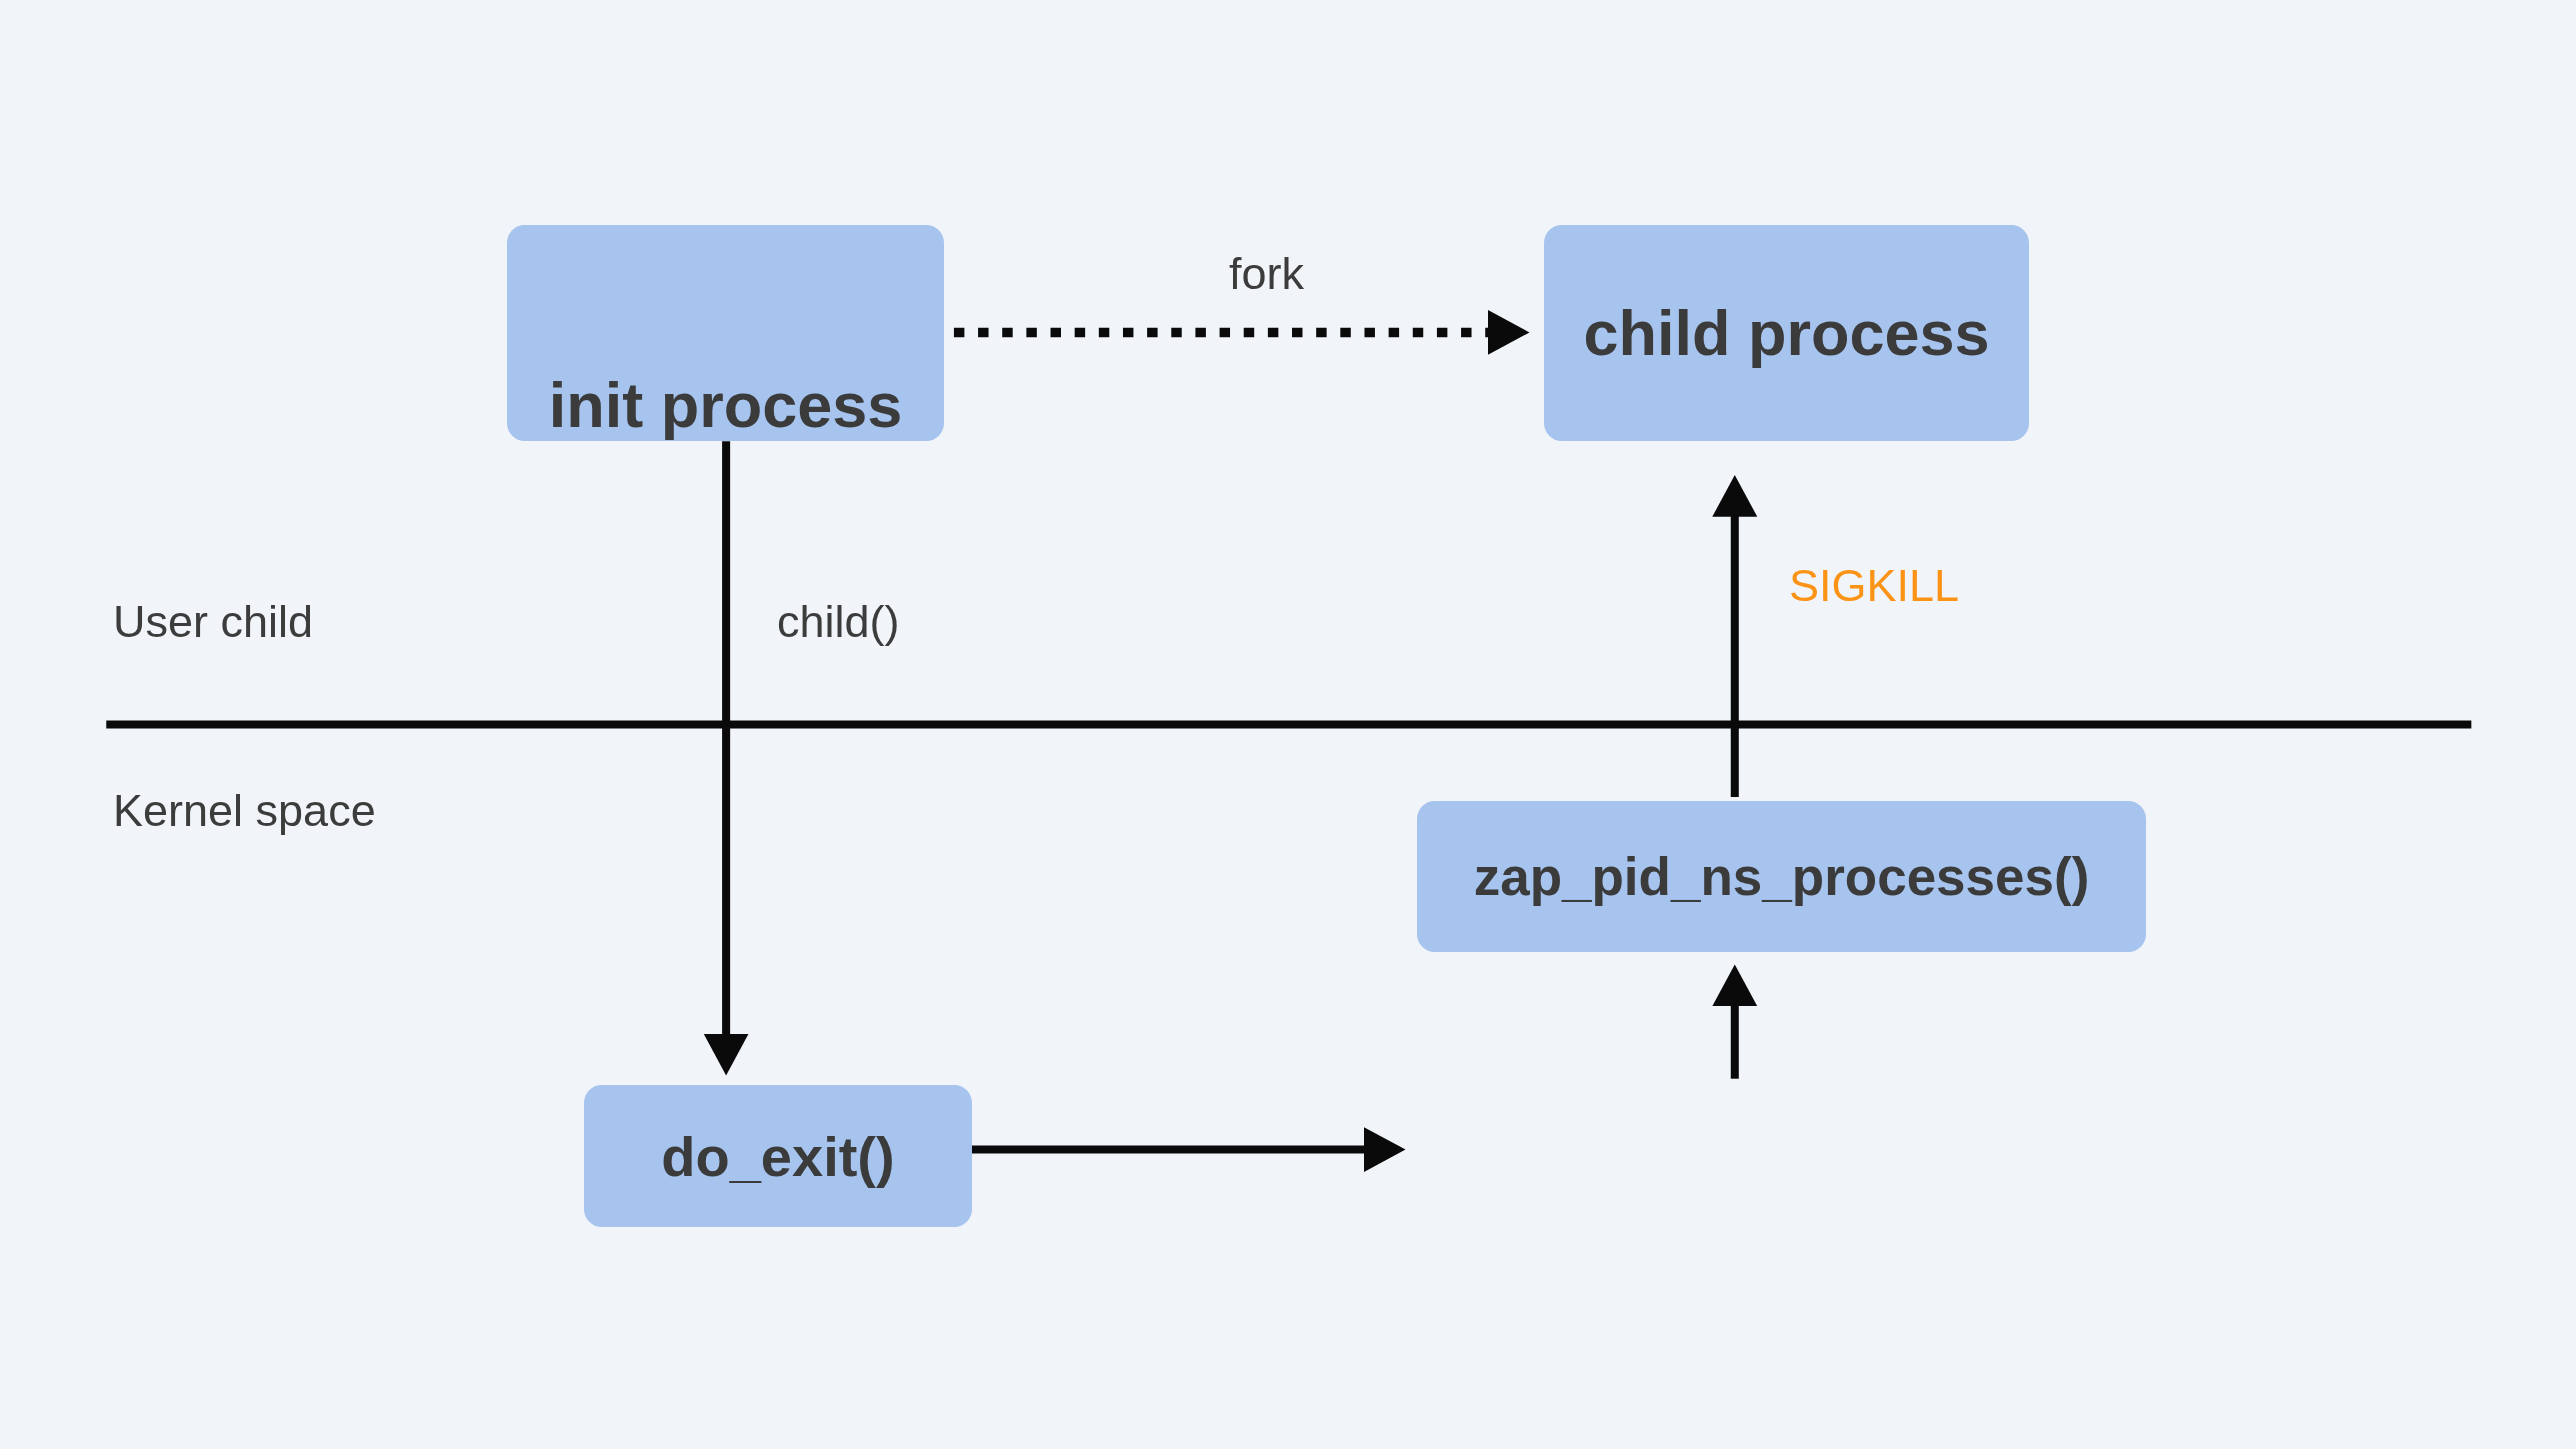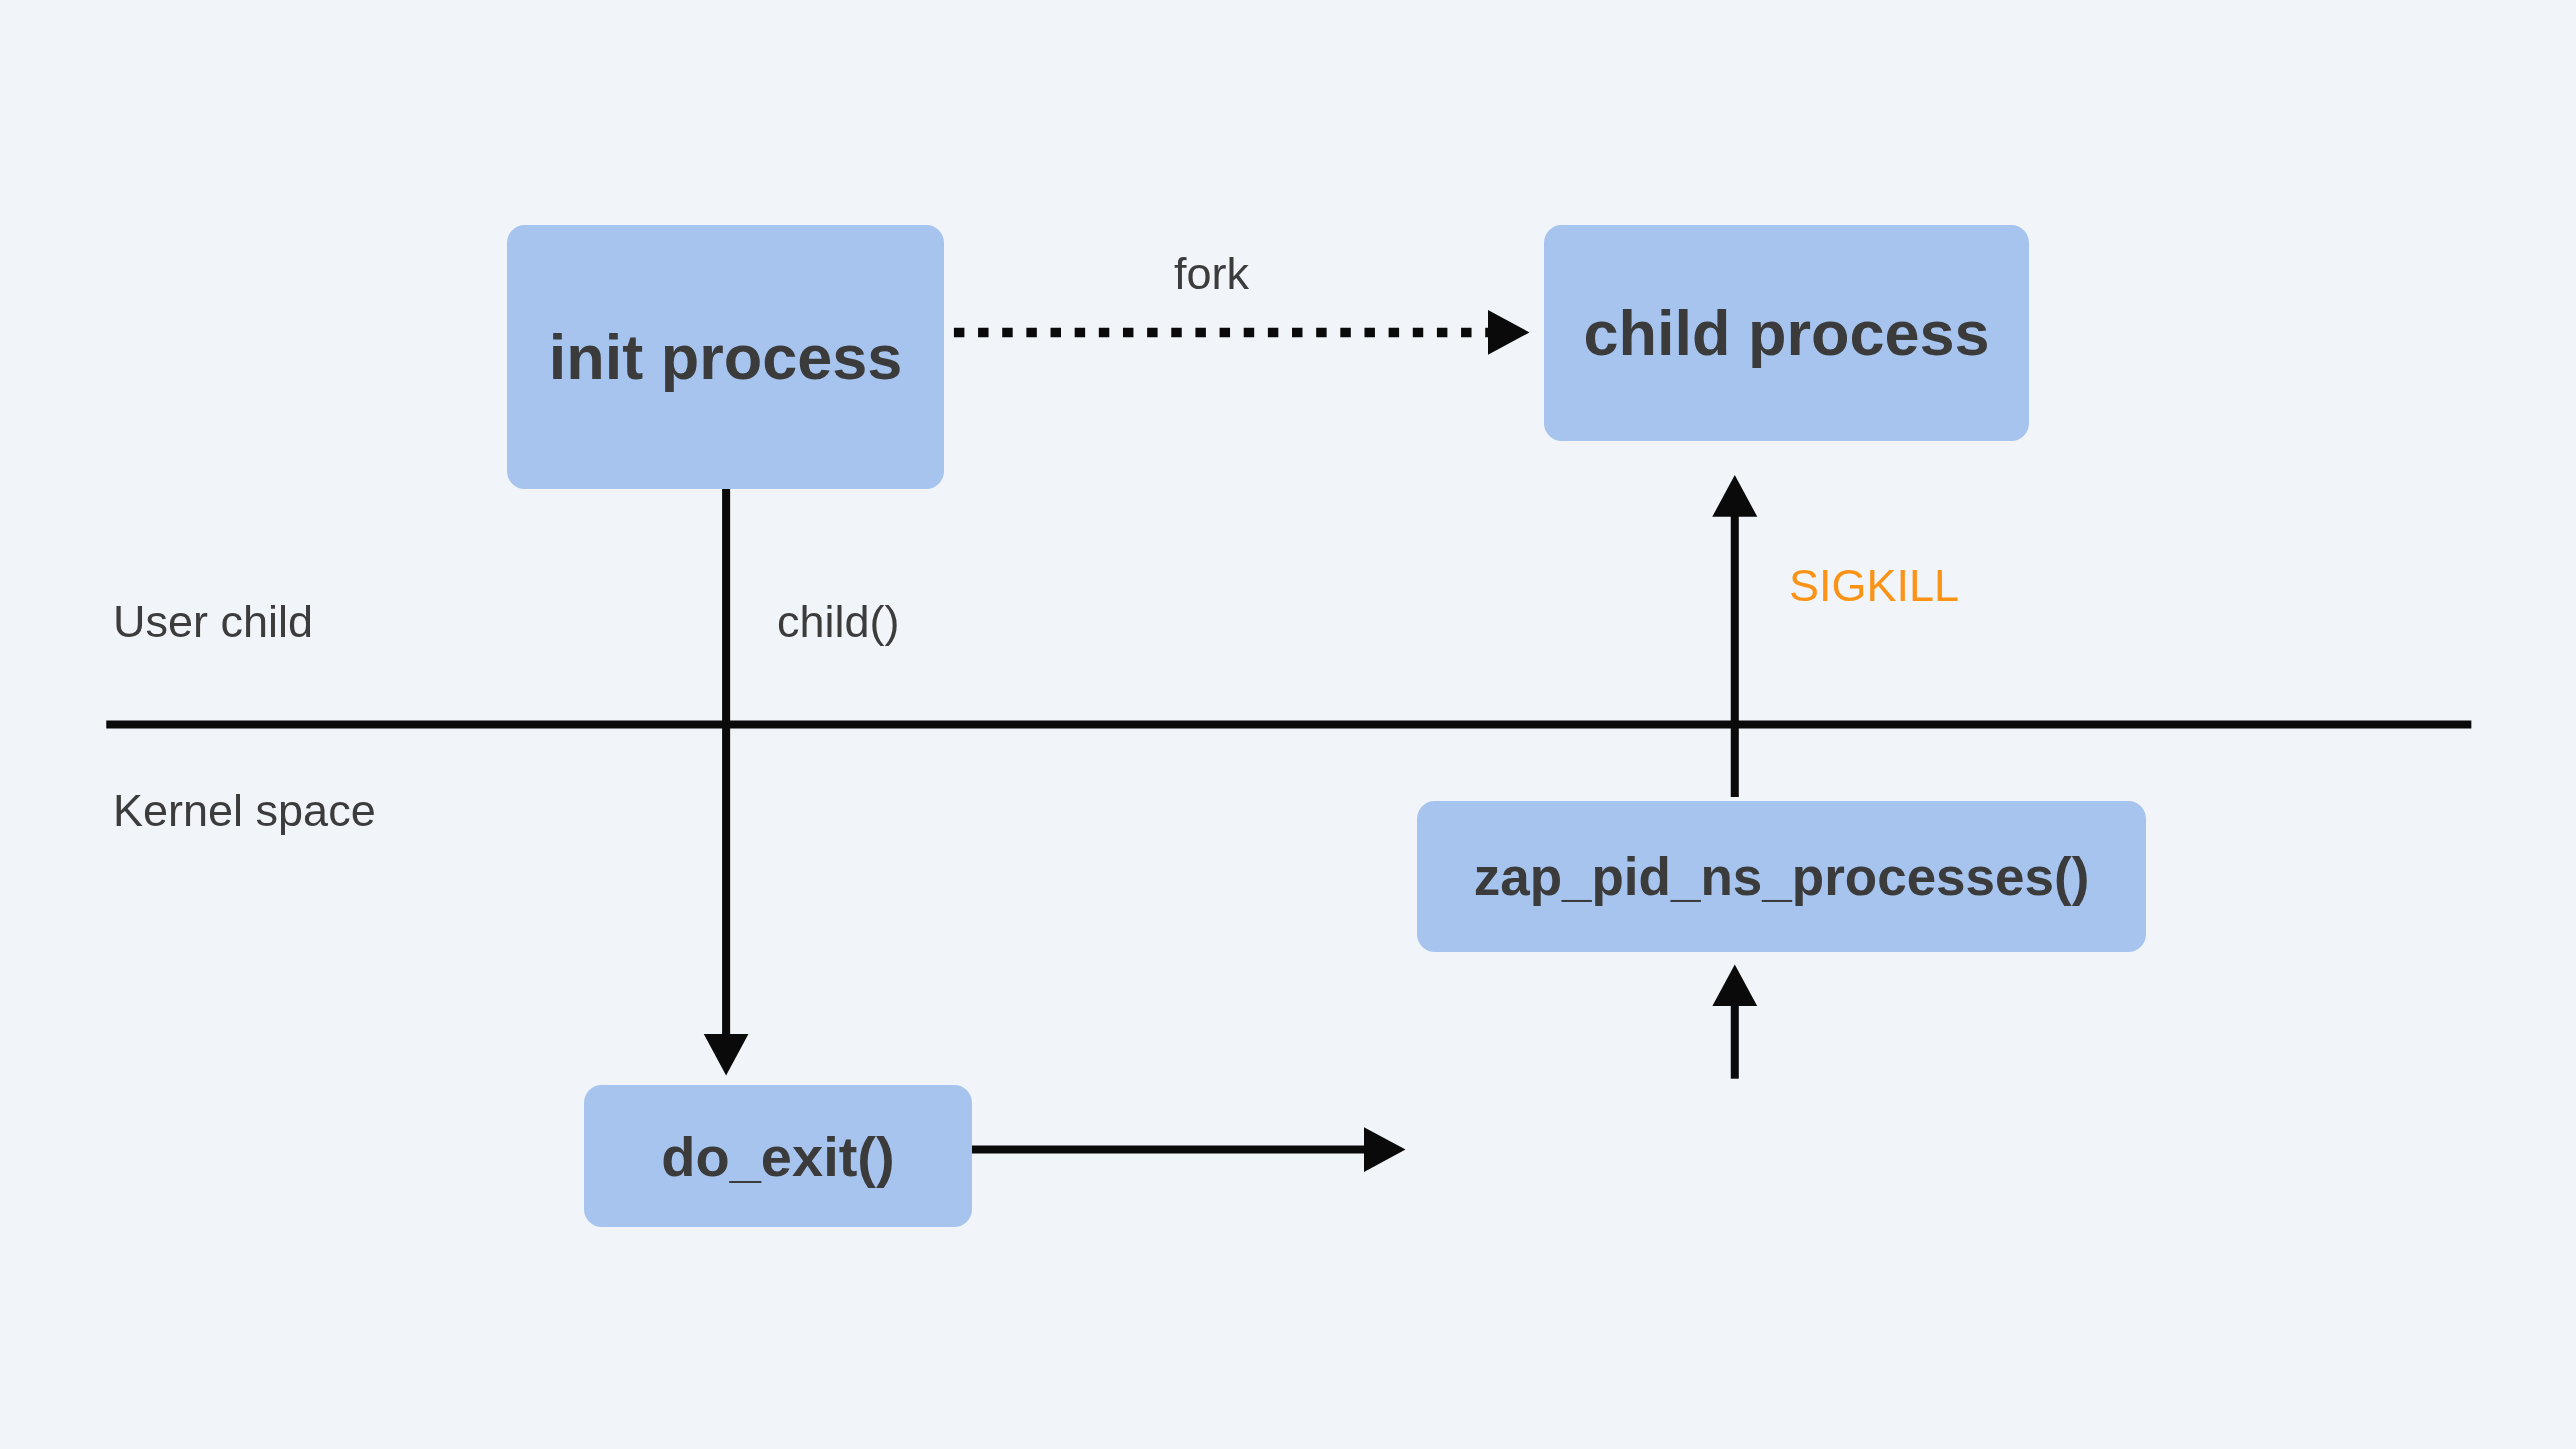--- a/index.html
+++ b/index.html
@@ -27,32 +27,32 @@
   }
   .node{
     position:absolute;
     background:var(--node-fill);
     border-radius:17.7px;
     display:flex;align-items:center;justify-content:center;
     color:var(--node-text);
     font-weight:bold;
     white-space:nowrap;
   }
-  .node-init   {left:507px; top:225px; width:437px; height:264px; font-size:63px;}
+  .node-init   {left:507px; top:225px; width:437px; height:216px; font-size:63px;align-items:flex-end;}
   .node-child  {left:1544px;top:225px; width:485px; height:216px; font-size:63px;}
   .node-doexit {left:584px; top:1085px;width:388px; height:142px; font-size:56px;}
   .node-exitnotify{left:1417px;top:1082px;width:640px;height:145px;font-size:63px;}
   .node-zap    {left:1417px;top:801px; width:729px; height:151px; font-size:53px;text-align:right;}
   .lbl{
     position:absolute;
     color:var(--label-text);
     font-size:45px;
     white-space:nowrap;
   }
-  .lbl-fork       {left:1119px;top:248px;width:185px;text-align:center;}
+  .lbl-fork       {left:1119px;top:248px;width:185px;text-align:right;}
   .lbl-user-space {left:113px; top:596px;}
   .lbl-kernel-space{left:113px;top:785px;}
   .lbl-exit       {left:777px; top:596px;}
   .lbl-sigkill    {left:1789px;top:560px;color:var(--sigkill);}
   svg line{stroke:var(--line);}
   svg .solid {stroke-width:10px;}
   svg .dotted{stroke-width:12px;stroke-dasharray:13 17;}
   svg .divider{stroke-width:10px;}
   svg marker path{fill:var(--line);}
 </style>

